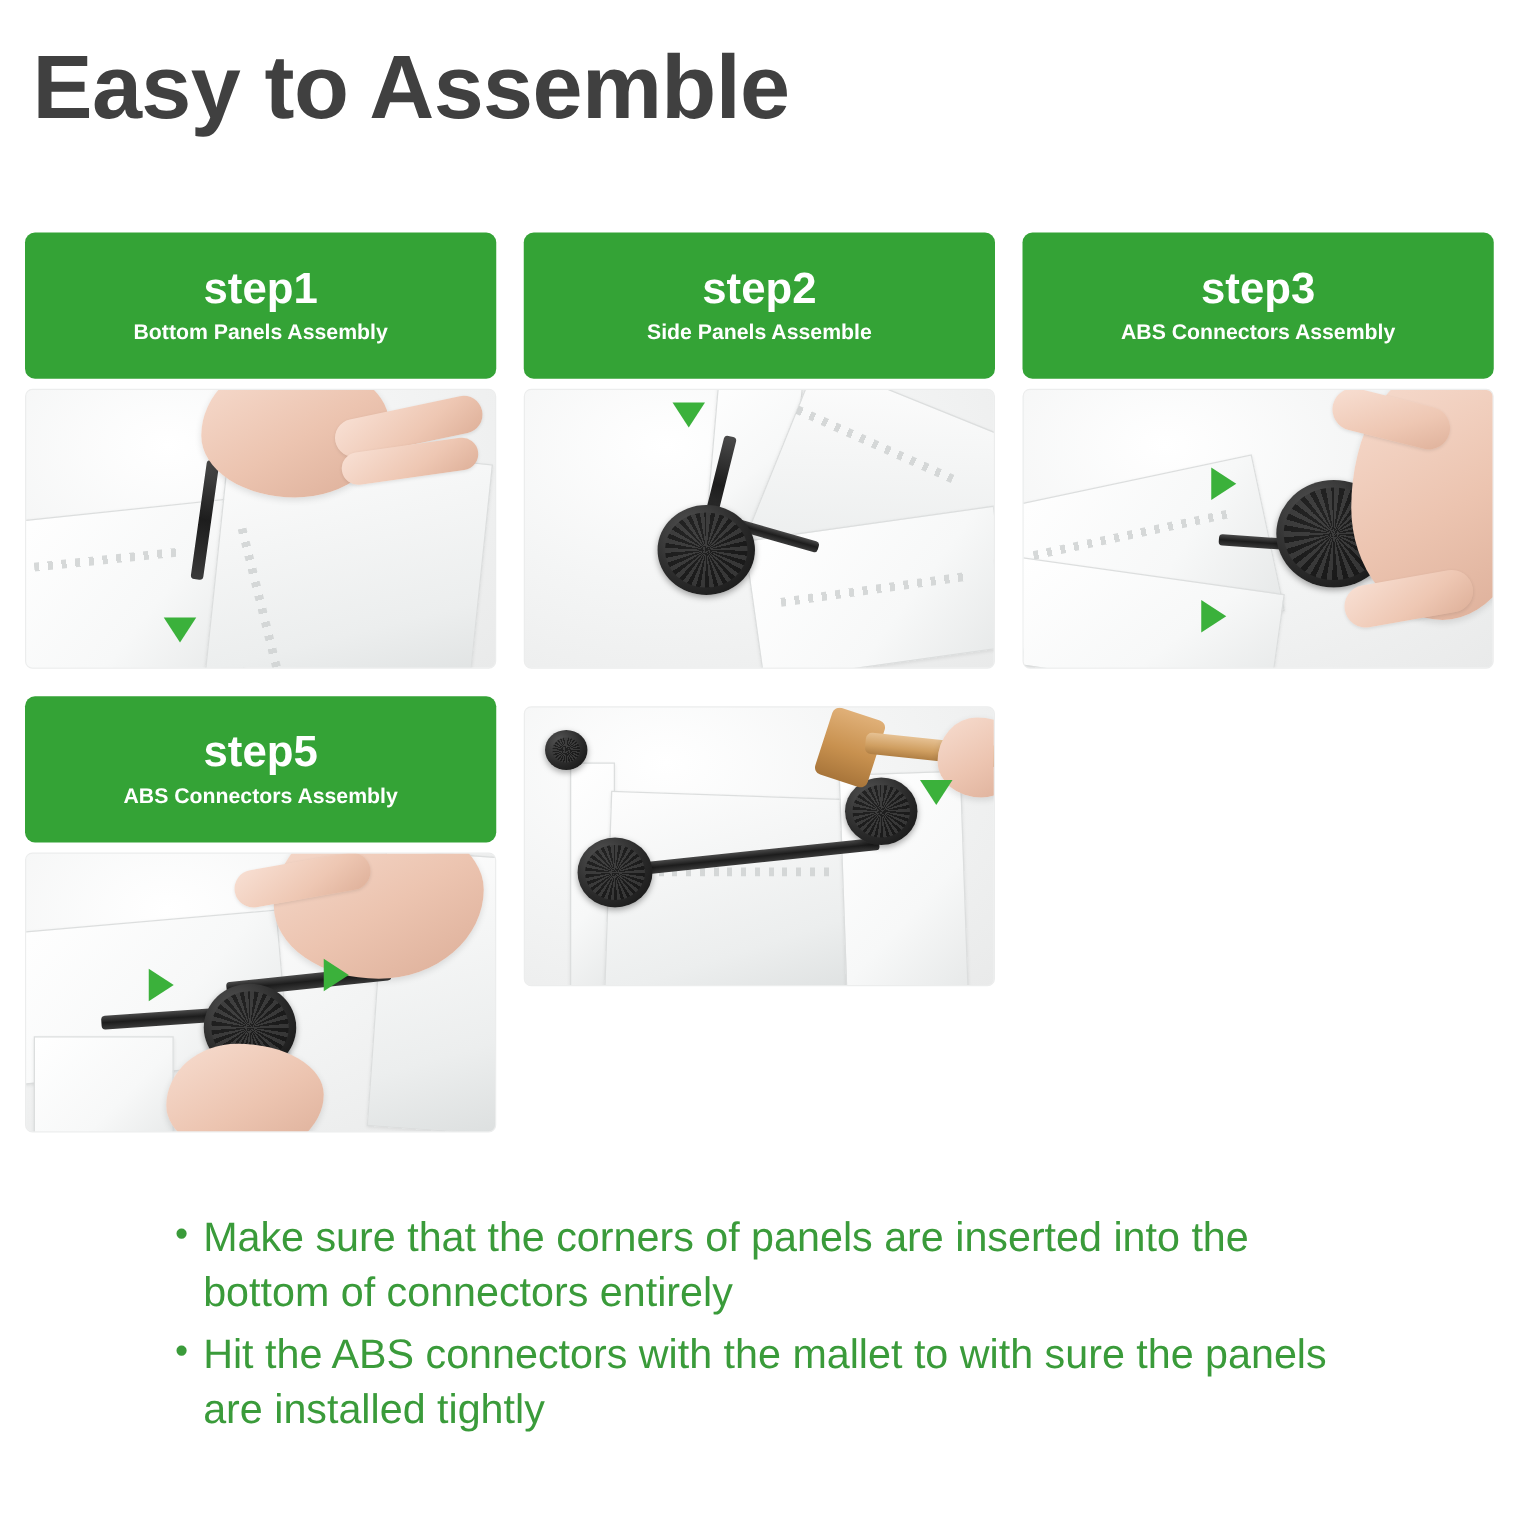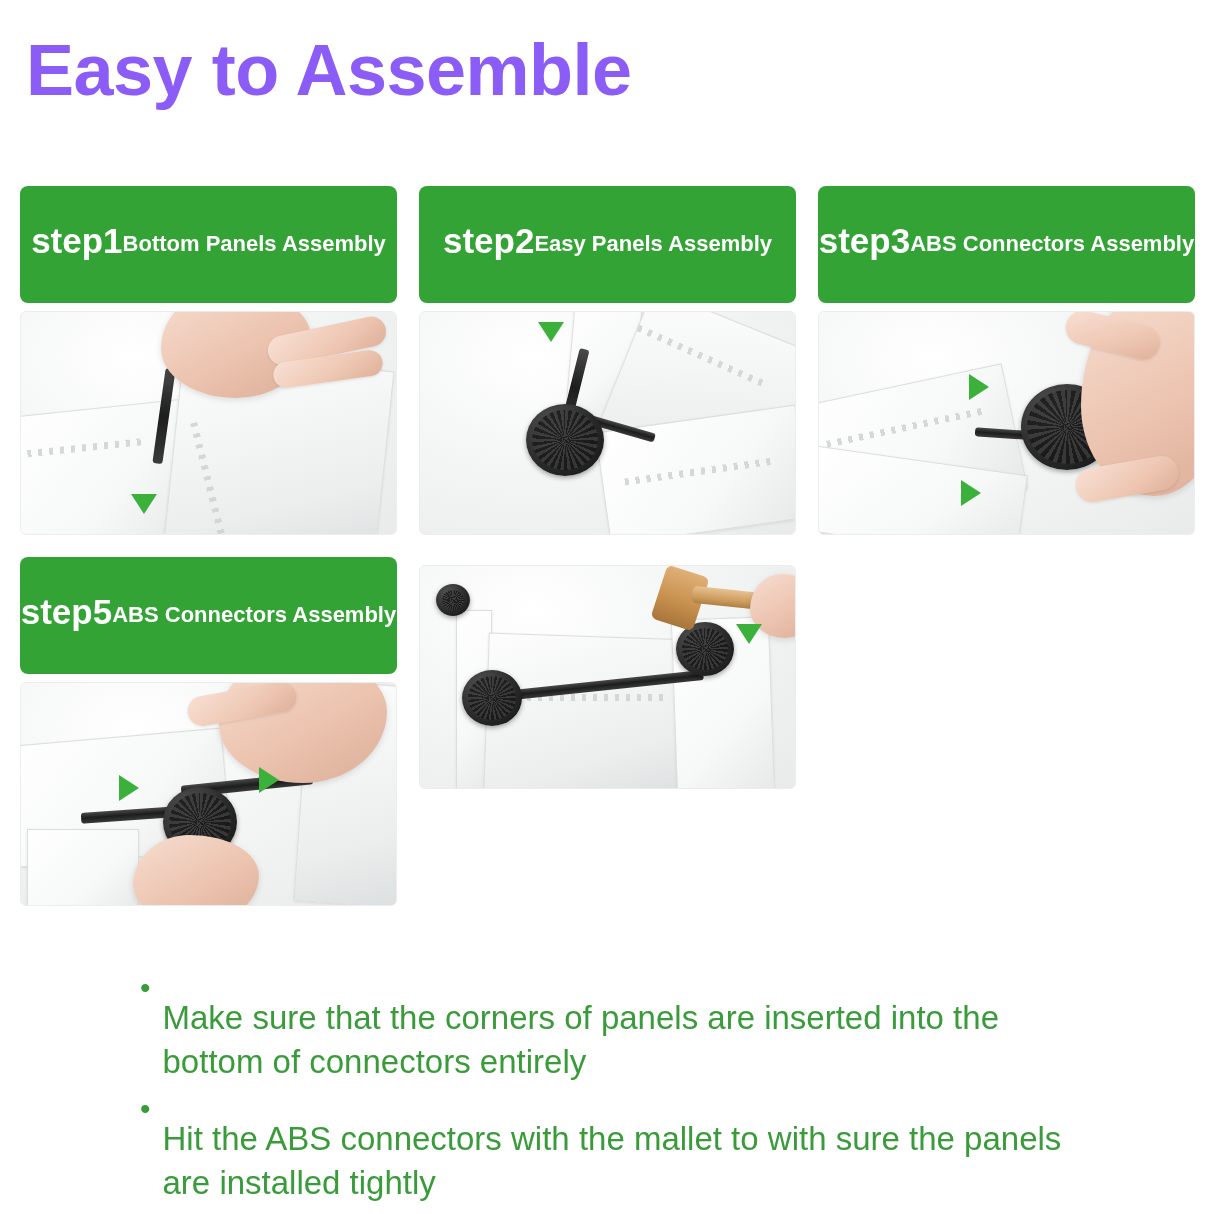--- a/index.html
+++ b/index.html
@@ -22,21 +22,21 @@
     box-sizing: border-box;
   }
 
   
   .title {
     position: absolute;
     left: 26px;
     top: 34px;
     font-size: 72px;
     font-weight: bold;
-    color: #8b5cf6;
+    color: #404040;
     letter-spacing: -0.5px;
     line-height: 1;
     white-space: nowrap;
   }
 
   
   .steps-grid {
     position: absolute;
     left: 20px;
     top: 186px;
@@ -51,33 +51,33 @@
   .step-card {
     width: 377px;
   }
 
   .step-header {
     background: #34a336;
     border-radius: 8px;
     height: 117px;
     box-sizing: border-box;
     display: flex;
-    flex-direction: row;
+    flex-direction: column;
     align-items: center;
     justify-content: center;
     color: #ffffff;
   }
   .step-title {
     font-size: 35px;
     font-weight: bold;
     line-height: 1.05;
     margin-bottom: 7px;
   }
   .step-subtitle {
-    font-size: 22px;
+    font-size: 17px;
     font-weight: bold;
     line-height: 1.1;
   }
 
   .step-photo {
     position: relative;
     margin-top: 8px;
     height: 224px;
     border-radius: 6px;
     overflow: hidden;
@@ -183,21 +183,20 @@
     align-items: flex-start;
     margin-bottom: 6px;
   }
   .note-bullet {
     margin-right: 12px;
     font-size: 30px;
     line-height: 1.35;
   }
   .note-text {
     max-width: 900px;
-    margin-top: 28px;
   }
 </style>
 </head>
 <body>
 
 <div class="page">
 
   <div class="title">Easy to Assemble</div>
 
   <div class="steps-grid">
@@ -221,21 +220,21 @@
         <div class="hand" style="left:140px; top:-24px; width:150px; height:110px;"></div>
         <div class="finger" style="left:246px; top:14px; width:120px; height:30px; transform:rotate(-12deg);"></div>
         <div class="finger" style="left:252px; top:44px; width:110px; height:26px; transform:rotate(-8deg);"></div>
         <div class="arrow arrow-down" style="left:110px; top:182px;"></div>
       </div>
     </div>
 
     <div class="step-card">
       <div class="step-header">
         <div class="step-title">step2</div>
-        <div class="step-subtitle">Easy Panels Assembly</div>
+        <div class="step-subtitle">Side Panels Assemble</div>
       </div>
       <div class="step-photo">
         <div class="photo-bg"></div>
         <div class="panel" style="left:150px; top:-20px; width:66px; height:130px; transform:rotate(5deg);"></div>
         <div class="panel dark-edge" style="left:196px; top:6px; width:190px; height:160px; transform:rotate(22deg);"></div>
         <div class="perf" style="left:212px; top:40px; width:136px; transform:rotate(24deg);"></div>
         <div class="panel" style="left:182px; top:106px; width:200px; height:112px; transform:rotate(-8deg);"></div>
         <div class="perf" style="left:204px; top:156px; width:150px; transform:rotate(-8deg);"></div>
         <div class="rod" style="left:150px; top:36px; width:10px; height:80px; transform:rotate(14deg);"></div>
         <div class="rod" style="left:166px; top:112px; width:70px; height:9px; transform:rotate(16deg);"></div>

